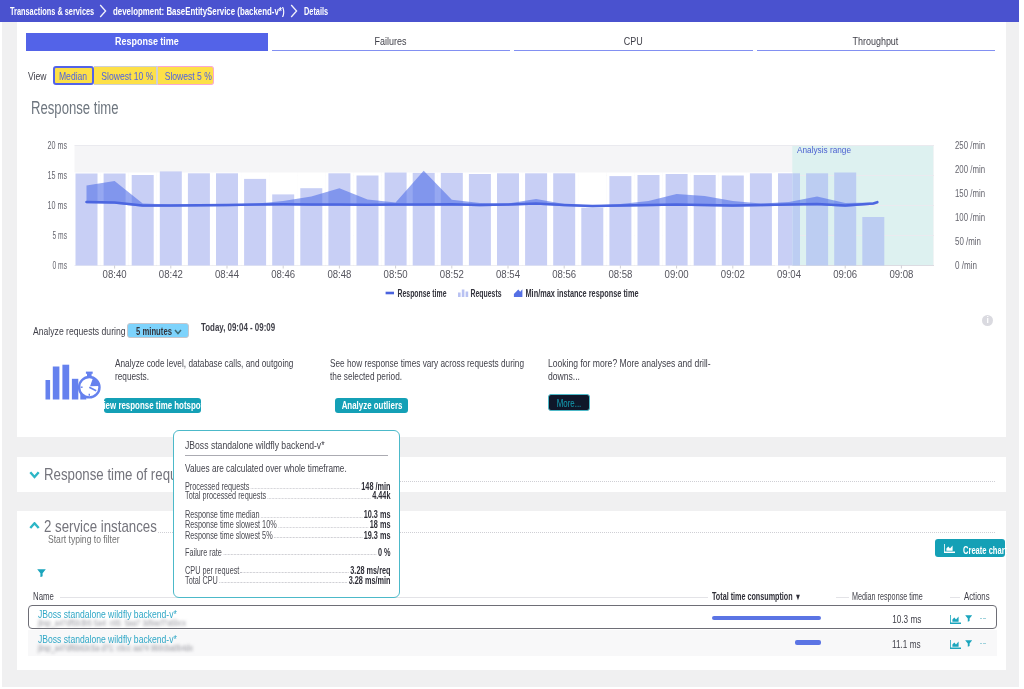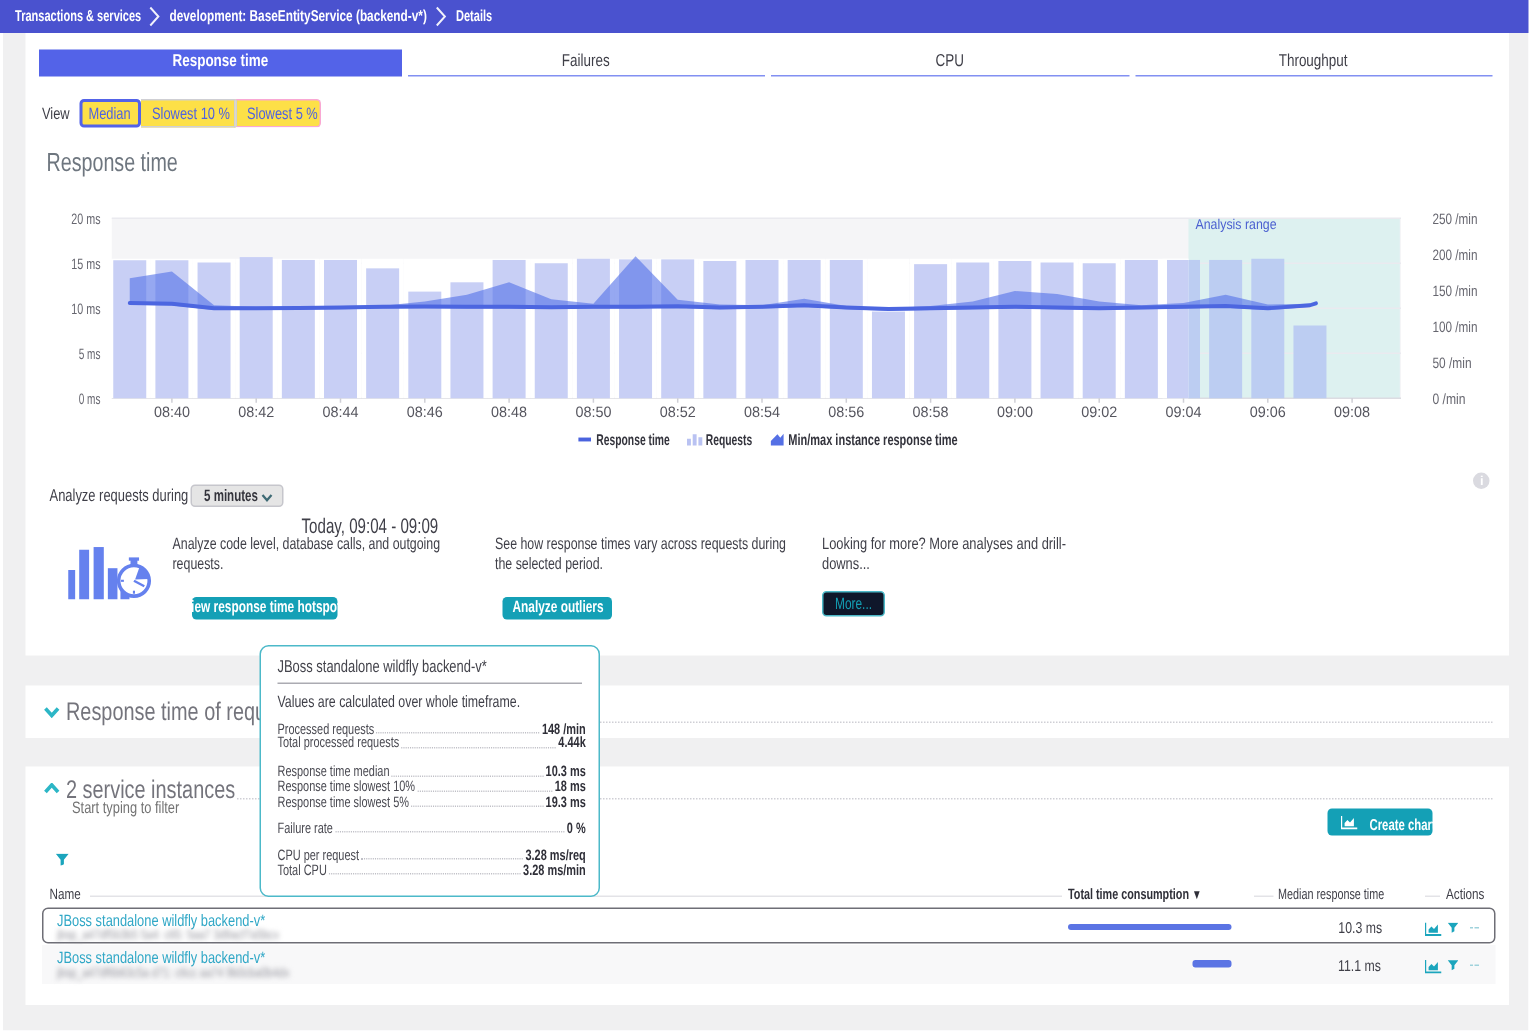--- a/index.html
+++ b/index.html
@@ -188,46 +188,46 @@
       <text x="397.5" y="158.5" font-size="10.5" font-weight="bold" fill="#33333c" textLength="49" lengthAdjust="spacingAndGlyphs">Response time</text>
       <rect x="458" y="154.5" width="2.6" height="4.5" fill="#b9c2f2"></rect>
       <rect x="461.8" y="151.5" width="2.6" height="7.5" fill="#b9c2f2"></rect>
       <rect x="465.6" y="153.5" width="2.6" height="5.5" fill="#b9c2f2"></rect>
       <text x="470.5" y="158.5" font-size="10.5" font-weight="bold" fill="#33333c" textLength="31" lengthAdjust="spacingAndGlyphs">Requests</text>
       <polygon points="513.9,159 513.9,156 518.3,151.5 520.2,153.8 522.4,151.2 522.4,159" fill="#5570e5"></polygon>
       <text x="525.5" y="158.5" font-size="10.5" font-weight="bold" fill="#33333c" textLength="113" lengthAdjust="spacingAndGlyphs">Min/max instance response time</text>
     </svg>
 
   <div class="abs" style="left:32.8px;top:324.8px;font-size:11.5px;color:#3f3f48"><span class="t75">Analyze requests during</span></div>
-  <div class="abs" style="left:127.3px;top:322.9px;width:62.2px;height:15.3px;border:1px solid #c6c6cc;border-radius:3px;background:#e5e5e5">
+  <div class="abs" style="left:127.3px;top:322.9px;width:62.2px;height:15.3px;border:1px solid #c6c6cc;border-radius:3px;background:#7dd3fc">
     <span class="abs" style="left:8px;top:1.5px;font-size:11px;font-weight:bold;color:#34343c"><span class="t72" style="transform:scaleX(0.7)">5 minutes</span></span>
     <svg class="abs" style="right:6px;top:5px" width="8" height="6" viewBox="0 0 8 6">
         <polyline points="1,1 4,4.5 7,1" fill="none" stroke="#3e6a74" stroke-width="1.5"></polyline>
       </svg>
   </div>
-  <div class="abs" style="left:201.2px;top:342px;font-size:14px;font-weight:normal;color:#3f3f48"><span class="t72">Today, 09:04 - 09:09</span></div>
+  <div class="abs" style="left:201.2px;top:321px;font-size:11px;font-weight:bold;color:#3f3f48"><span class="t72">Today, 09:04 - 09:09</span></div>
   <div class="abs" style="left:982.3px;top:315.2px;width:11px;height:11px;border-radius:50%;background:#dadae0;color:#fff;font-size:8.5px;font-weight:bold;text-align:center;line-height:11px">i</div>
 
   <svg class="abs" style="left:44px;top:360px" width="62" height="44" viewBox="0 0 62 44" xmlns="http://www.w3.org/2000/svg">
       <rect x="1.5" y="20" width="4.6" height="19.5" fill="#6581ee"></rect>
       <rect x="8.8" y="6.5" width="6.6" height="33" fill="#6581ee"></rect>
       <rect x="18.4" y="4.7" width="6.8" height="34.8" fill="#6581ee"></rect>
       <rect x="27.9" y="18.8" width="6.4" height="20.7" fill="#6581ee"></rect>
       <rect x="36.3" y="24" width="6" height="15.5" fill="#6581ee"></rect>
       <circle cx="45.3" cy="27.2" r="10.2" fill="#fff" stroke="#6581ee" stroke-width="2.4"></circle>
       <rect x="43" y="13.2" width="4.6" height="3.6" fill="#6581ee"></rect>
       <rect x="41.9" y="11.6" width="6.8" height="2.2" fill="#6581ee"></rect>
       <path d="M45.9 26.2 L47.3 17.8 A9.4 9.4 0 0 1 54.6 24.3 Z" fill="#6581ee" transform="rotate(10 45.3 27.2)"></path>
       <line x1="45.3" y1="27.2" x2="52.2" y2="30.8" stroke="#6581ee" stroke-width="1.6"></line>
       <line x1="36.6" y1="27.2" x2="38.6" y2="27.2" stroke="#6581ee" stroke-width="1.4"></line>
       <line x1="45.3" y1="35.8" x2="45.3" y2="33.8" stroke="#6581ee" stroke-width="1.4"></line>
     </svg>
 
   <div class="abs coltext" style="left:115.2px;top:357px"><span class="t75">Analyze code level, database calls, and outgoing<br>requests.</span></div>
-  <div class="abs btn" style="left:128px;top:397.5px;width:97px;height:15.5px">
+  <div class="abs btn" style="left:104px;top:397.5px;width:97px;height:15.5px">
       <span class="btnt">View response time hotspots</span>
     </div>
   <div class="abs coltext" style="left:330.2px;top:357px"><span class="t75">See how response times vary across requests during<br>the selected period.</span></div>
   <div class="abs btn" style="left:335.3px;top:397.5px;width:73px;height:15.5px">
       <span class="btnt">Analyze outliers</span>
     </div>
   <div class="abs coltext" style="left:547.8px;top:357px"><span class="t">Looking for more? More analyses and drill-<br>downs...</span></div>
   <div class="abs" style="left:547.8px;top:394.4px;width:42px;height:16.5px;border:1px solid #4db9c8;border-radius:3px;background:#0f172a;color:#14a0b5;font-size:11px">
       <span class="btnt">More...</span>
     </div>
@@ -237,21 +237,21 @@
     </svg>
   <div class="abs sectitle" style="left:44.4px;top:465px"><span class="t">Response time of requests</span></div>
   <div class="abs dotline" style="left:400px;top:480.5px;width:595px"></div>
 
   <svg class="abs" style="left:28.5px;top:521.5px" width="11" height="8" viewBox="0 0 11 8">
       <polyline points="1.3,6 5.5,1.3 9.7,6" fill="none" stroke="#2cb6c6" stroke-width="2.4"></polyline>
     </svg>
   <div class="abs sectitle" style="left:43.6px;top:517px"><span class="t">2 service instances</span></div>
   <div class="abs dotline" style="left:158px;top:531.8px;width:837px"></div>
 
-  <div class="abs btn" style="left:885px;top:539.2px;width:70px;height:17.5px;line-height:17.5px;font-size:10.5px">
+  <div class="abs btn" style="left:935px;top:539.2px;width:70px;height:17.5px;line-height:17.5px;font-size:10.5px">
     <svg class="abs" style="left:9px;top:4.5px" width="11" height="9" viewBox="0 0 11 9">
         <path d="M0.8 0 V7.6 H11 V9 H0 V0 Z" fill="#fff"></path>
         <path d="M2.4 6.8 V4.6 L4.3 2.6 L6 4.4 L8.6 1.4 L8.6 6.8 Z" fill="#fff"></path>
       </svg>
     <span class="abs t72" style="left:28px;top:2.5px">Create chart</span>
   </div>
 
   <svg class="abs" style="left:37px;top:568.8px" width="9.0" height="8.5" viewBox="0 0 9 8.5">
       <path d="M0.2 0.2 H8.8 L5.6 4.2 V7.2 L3.4 8.3 V4.2 Z" fill="#1ba5bd"></path>
     </svg>

